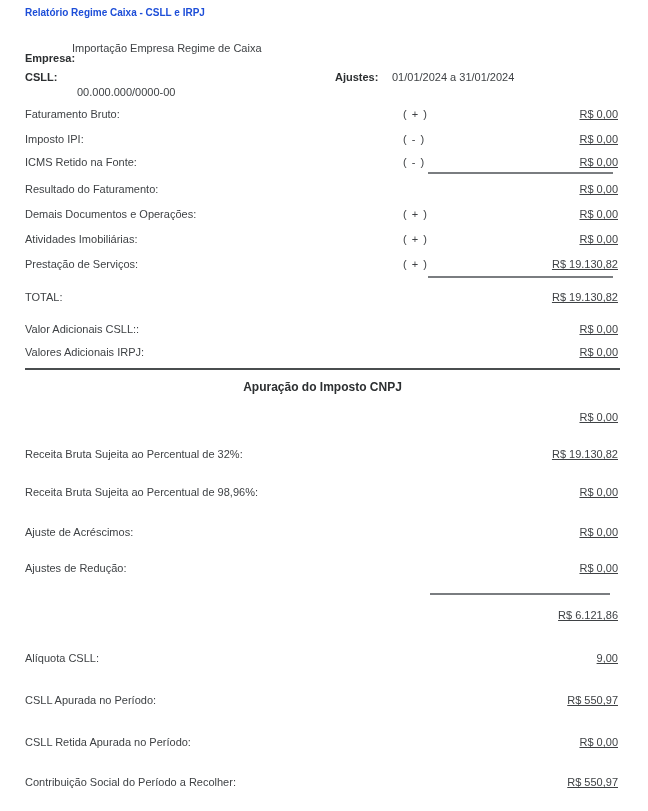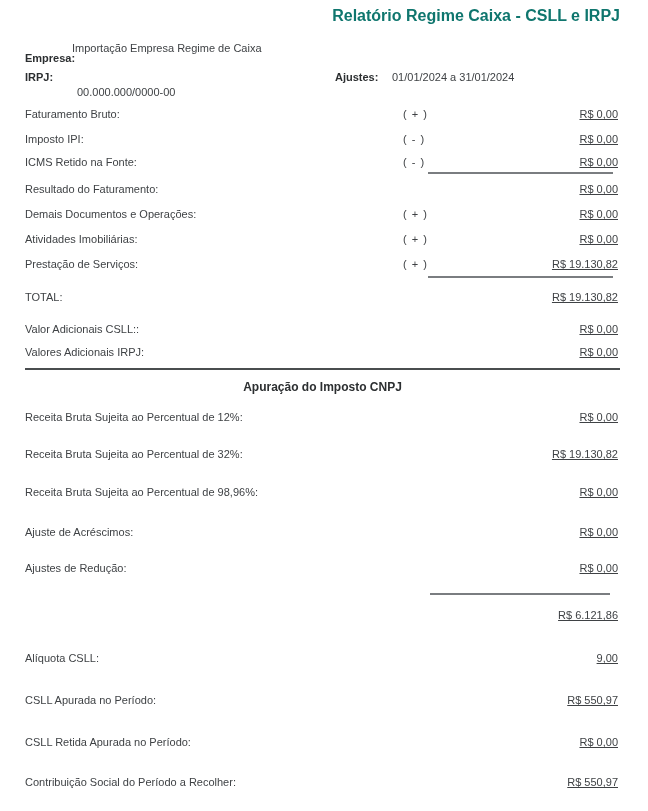--- a/index.html
+++ b/index.html
@@ -15,24 +15,24 @@
     font-family: "Liberation Sans", sans-serif;
     font-size: 11px;
     color: #3f4245;
     overflow: hidden;
   }
   .title {
     position: absolute;
     top: 7px;
     left: 25px;
     width: 595px;
-    text-align: right;
-    font-size: 16px;
+    text-align: left;
+    font-size: 10px;
     font-weight: bold;
-    color: #0f766e;
+    color: #1d4ed8;
   }
   .meta-label { position: absolute; font-weight: bold; color: #2c2f31; }
   .meta-value { position: absolute; }
   .row {
     position: absolute;
     left: 25px;
     right: 30px;
     height: 14px;
     white-space: nowrap;
   }
@@ -63,21 +63,21 @@
 </head>
 <body>
 
 <div class="page">
 
   <div class="title">Relatório Regime Caixa - CSLL e IRPJ</div>
 
   <span class="meta-label" style="top:52px; left:25px">Empresa:</span>
   <span class="meta-value" style="top:42px; left:72px">Importação Empresa Regime de Caixa</span>
 
-  <span class="meta-label" style="top:71px; left:25px">IRPJ:</span>
+  <span class="meta-label" style="top:71px; left:25px">CSLL:</span>
   <span class="meta-value" style="top:86px; left:77px">00.000.000/0000-00</span>
 
   <span class="meta-label" style="top:71px; left:335px">Ajustes:</span>
   <span class="meta-value" style="top:71px; left:392px">01/01/2024 a 31/01/2024</span>
 
   <div class="row" style="top:108px">
     <span class="lbl">Faturamento Bruto:</span>
     <span class="sign">( + )</span>
     <span class="val">R$ 0,00</span>
   </div>
@@ -131,21 +131,20 @@
     <span class="lbl">Valores Adicionais IRPJ:</span>
     <span class="sign"></span>
     <span class="val">R$ 0,00</span>
   </div>
 
   <div class="divider" style="top:368px; left:25px; width:595px"></div>
 
   <div class="section-title">Apuração do Imposto CNPJ</div>
 
   <div class="row" style="top:411px">
-    <span class="lbl">Receita Bruta Sujeita ao Percentual de 12%:</span>
     <span class="val">R$ 0,00</span>
   </div>
   <div class="row" style="top:448px">
     <span class="lbl">Receita Bruta Sujeita ao Percentual de 32%:</span>
     <span class="val">R$ 19.130,82</span>
   </div>
   <div class="row" style="top:486px">
     <span class="lbl">Receita Bruta Sujeita ao Percentual de 98,96%:</span>
     <span class="val">R$ 0,00</span>
   </div>

